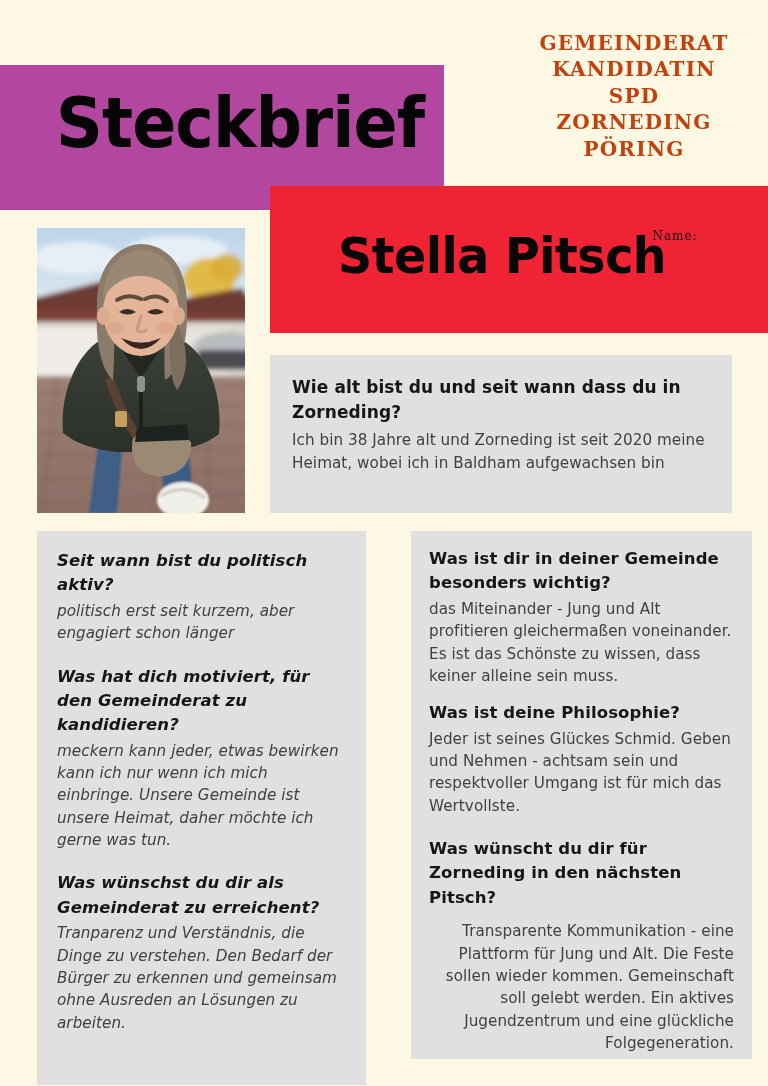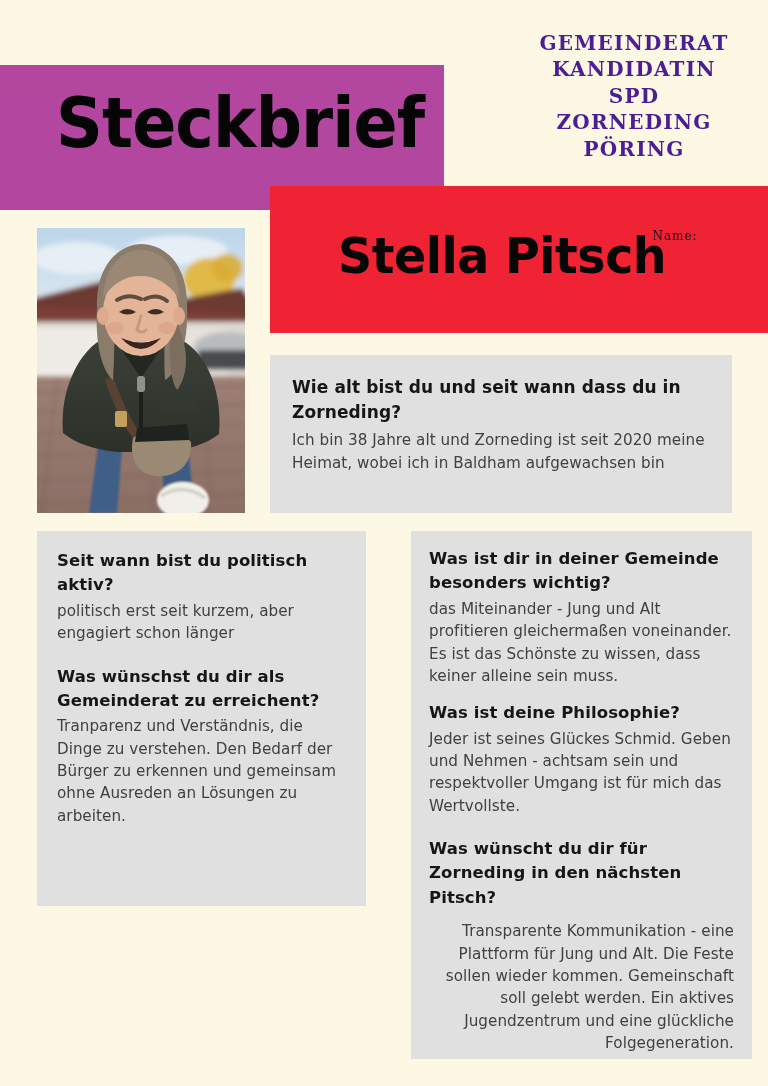--- a/index.html
+++ b/index.html
@@ -32,21 +32,21 @@
   }
 
   .kicker{
     position:absolute;left:500px;top:30px;width:268px;
     text-align:center;
     font-family:"DejaVu Serif", serif;
     font-weight:bold;
     font-size:20px;
     line-height:1.32;
     letter-spacing:1.2px;
-    color:#4c1d95;
+    color:#c2410c;
   }
   .kicker div{white-space:nowrap;}
 
   
   .red-band{
     position:absolute;left:270px;top:186px;width:498px;height:147px;
     background:#ef2334;
   }
   .name-label{
     position:absolute;left:600px;top:203px;width:150px;
@@ -78,21 +78,21 @@
   }
   .photo svg{display:block;width:208px;height:285px;}
 
   
   .panel{
     position:absolute;
     background:#e0e0e0;
     box-sizing:border-box;
   }
   #panel-intro{left:270px;top:355px;width:462px;height:158px;padding:20px 22px 14px 22px;}
-  #panel-left{left:37px;top:531px;width:329px;height:375px;padding:18px 20px 16px 20px;}
+  #panel-left{left:37px;top:531px;width:329px;height:554px;padding:18px 20px 16px 20px;font-style:italic;}
   #panel-right{left:411px;top:531px;width:341px;height:528px;padding:16px 18px 16px 18px;}
 
   .q{
     font-family:"DejaVu Sans", sans-serif;
     font-weight:bold;
     font-size:16.5px;
     line-height:1.48;
     color:#161616;
     margin:0 0 2px 0;
     letter-spacing:0.1px;
@@ -254,20 +254,24 @@
     <p class="q">Wie alt bist du und seit wann dass du in Zorneding?</p>
     <p class="a">Ich bin 38 Jahre alt und Zorneding ist seit 2020 meine Heimat, wobei ich in Baldham aufgewachsen bin</p>
   </div>
 
   <div class="panel" id="panel-left">
     <div class="blk">
       <p class="q">Seit wann bist du politisch aktiv?</p>
       <p class="a">politisch erst seit kurzem, aber engagiert schon länger</p>
     </div>
     <div class="blk">
+      <p class="q">Was hat dich motiviert, für den Gemeinderat zu kandidieren?</p>
+      <p class="a">meckern kann jeder, etwas bewirken kann ich nur wenn ich mich einbringe. Unsere Gemeinde ist unsere Heimat, daher möchte ich gerne was tun.</p>
+    </div>
+    <div class="blk">
       <p class="q">Was wünschst du dir als Gemeinderat zu erreichent?</p>
       <p class="a">Tranparenz und Verständnis, die Dinge zu verstehen. Den Bedarf der Bürger zu erkennen und gemeinsam ohne Ausreden an Lösungen zu arbeiten.</p>
     </div>
   </div>
 
   <div class="panel" id="panel-right">
     <div class="blk blk-gap">
       <p class="q">Was ist dir in deiner Gemeinde besonders wichtig?</p>
       <p class="a">das Miteinander - Jung und Alt profitieren gleichermaßen voneinander. Es ist das Schönste zu wissen, dass keiner alleine sein muss.</p>
     </div>

